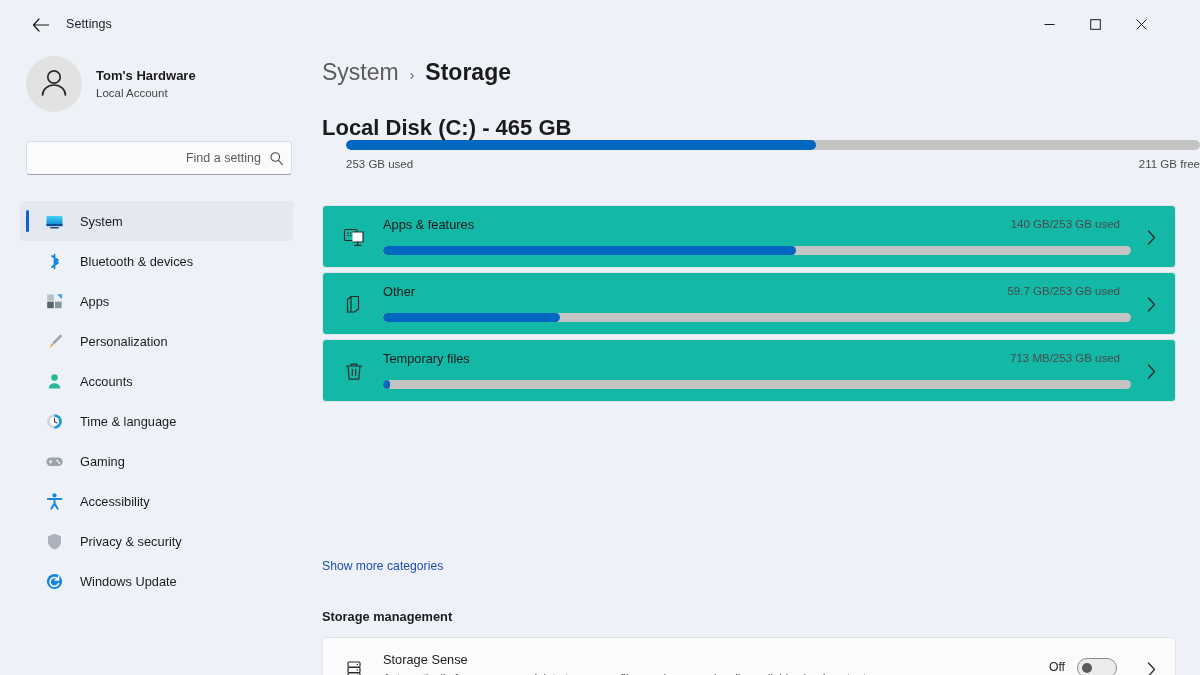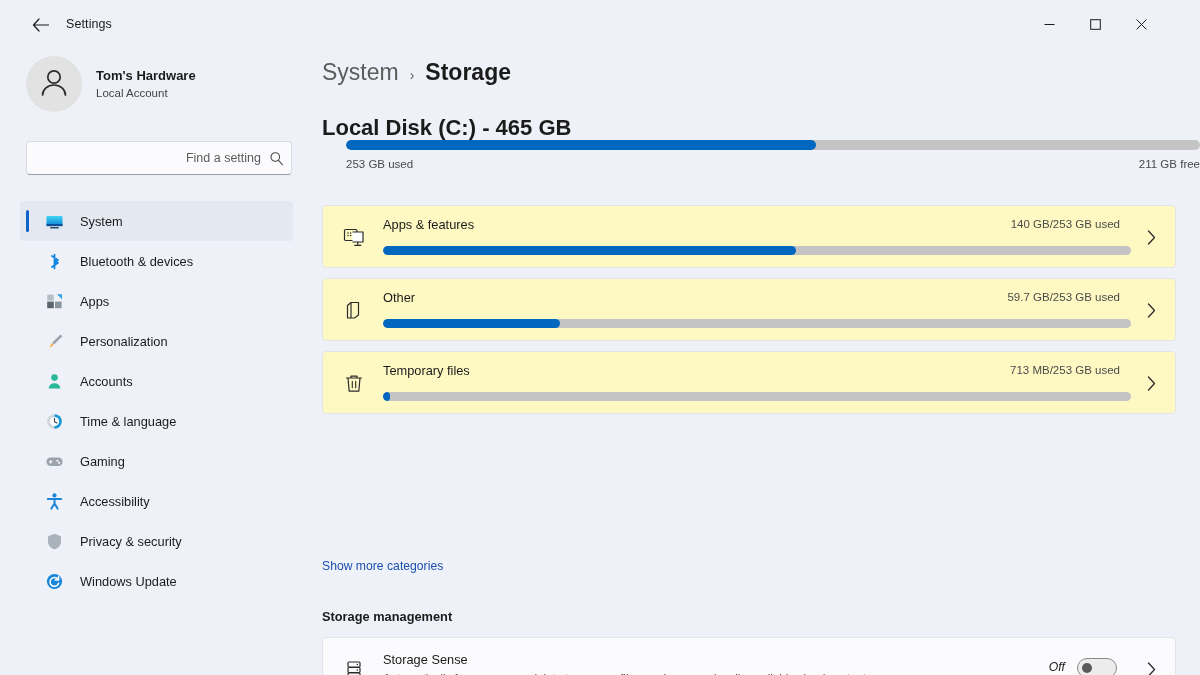--- a/index.html
+++ b/index.html
@@ -66,42 +66,42 @@
   .diskbar-wrap { position:absolute; left:25px; top:92px; width:854px;margin-left:24px; }
   .diskbar { width:854px; height:10px; border-radius:5px; background:#c4c4c4; overflow:hidden; }
   .diskbar .fill { height:10px; border-radius:5px; background:#0067c0; }
   .disk-legend { position:relative; margin-top:8px; height:16px; }
   .disk-legend .l { position:absolute; left:0; font-size:11.5px; color:#4a4a4a; }
   .disk-legend .r { position:absolute; right:0; font-size:11.5px; color:#4a4a4a; }
 
   
   .cards { position:absolute; left:25px; top:157px; width:854px; }
   .card {
-    position:relative; width:854px; height:63px; background:#fef9c3;
-    border:1px solid #e3e4e8; border-radius:4px; margin-bottom:10px; box-sizing:border-box;
+    position:relative; width:854px; height:63px; background:#14b8a6;
+    border:1px solid #e3e4e8; border-radius:4px; margin-bottom:4px; box-sizing:border-box;
   }
   .card .cic { position:absolute; left:18px; top:19px; width:26px; height:26px; display:flex; align-items:center; justify-content:center; }
   .card .clabel { position:absolute; left:60px; top:11px; font-size:12.8px; color:#1b1b1b; }
   .card .cvalue { position:absolute; right:55px; top:12px; font-size:11.5px; color:#4a4a4a; }
   .card .cbar { position:absolute; left:60px; top:40px; width:748px; height:9px; border-radius:5px; background:#c4c4c4; overflow:hidden; }
   .card .cbar .cfill { height:9px; border-radius:5px; background:#0067c0; }
   .card .chev { position:absolute; right:14px; top:21px; width:20px; height:20px; display:flex; align-items:center; justify-content:center; }
 
   .showmore { position:absolute; left:25px; top:511px; font-size:12.2px; color:#1c4fb0; }
   .section-head { position:absolute; left:25px; top:561px; font-size:12.8px; font-weight:bold; color:#1b1b1b; }
 
   .mgmt { position:absolute; left:25px; top:589px; width:854px; }
   .mrow {
     position:relative; width:854px; height:63px; background:#fbfbfd;
     border:1px solid #e3e4e8; border-radius:4px; box-sizing:border-box; margin-bottom:10px;
   }
   .mrow .mic { position:absolute; left:18px; top:19px; width:26px; height:26px; display:flex; align-items:center; justify-content:center; }
   .mrow .mtitle { position:absolute; left:60px; top:14px; font-size:12.8px; color:#1b1b1b; }
   .mrow .mdesc { position:absolute; left:60px; top:34px; font-size:11.5px; color:#4a4a4a; }
-  .mrow .toggle-state { position:absolute; right:110px; top:22px; font-size:12.2px; color:#1b1b1b;font-style:italic; }
+  .mrow .toggle-state { position:absolute; right:110px; top:22px; font-size:12.2px; color:#1b1b1b; }
   .toggle {
     position:absolute; right:58px; top:20px; width:40px; height:20px; border-radius:10px;
     background:#ececed; border:1px solid #8a8a8a; box-sizing:border-box;
   }
   .toggle .knob { position:absolute; left:4px; top:4px; width:10px; height:10px; border-radius:50%; background:#5a5a5a; }
   .mrow .chev { position:absolute; right:14px; top:21px; width:20px; height:20px; display:flex; align-items:center; justify-content:center; }
 </style>
 </head>
 <body>
 

